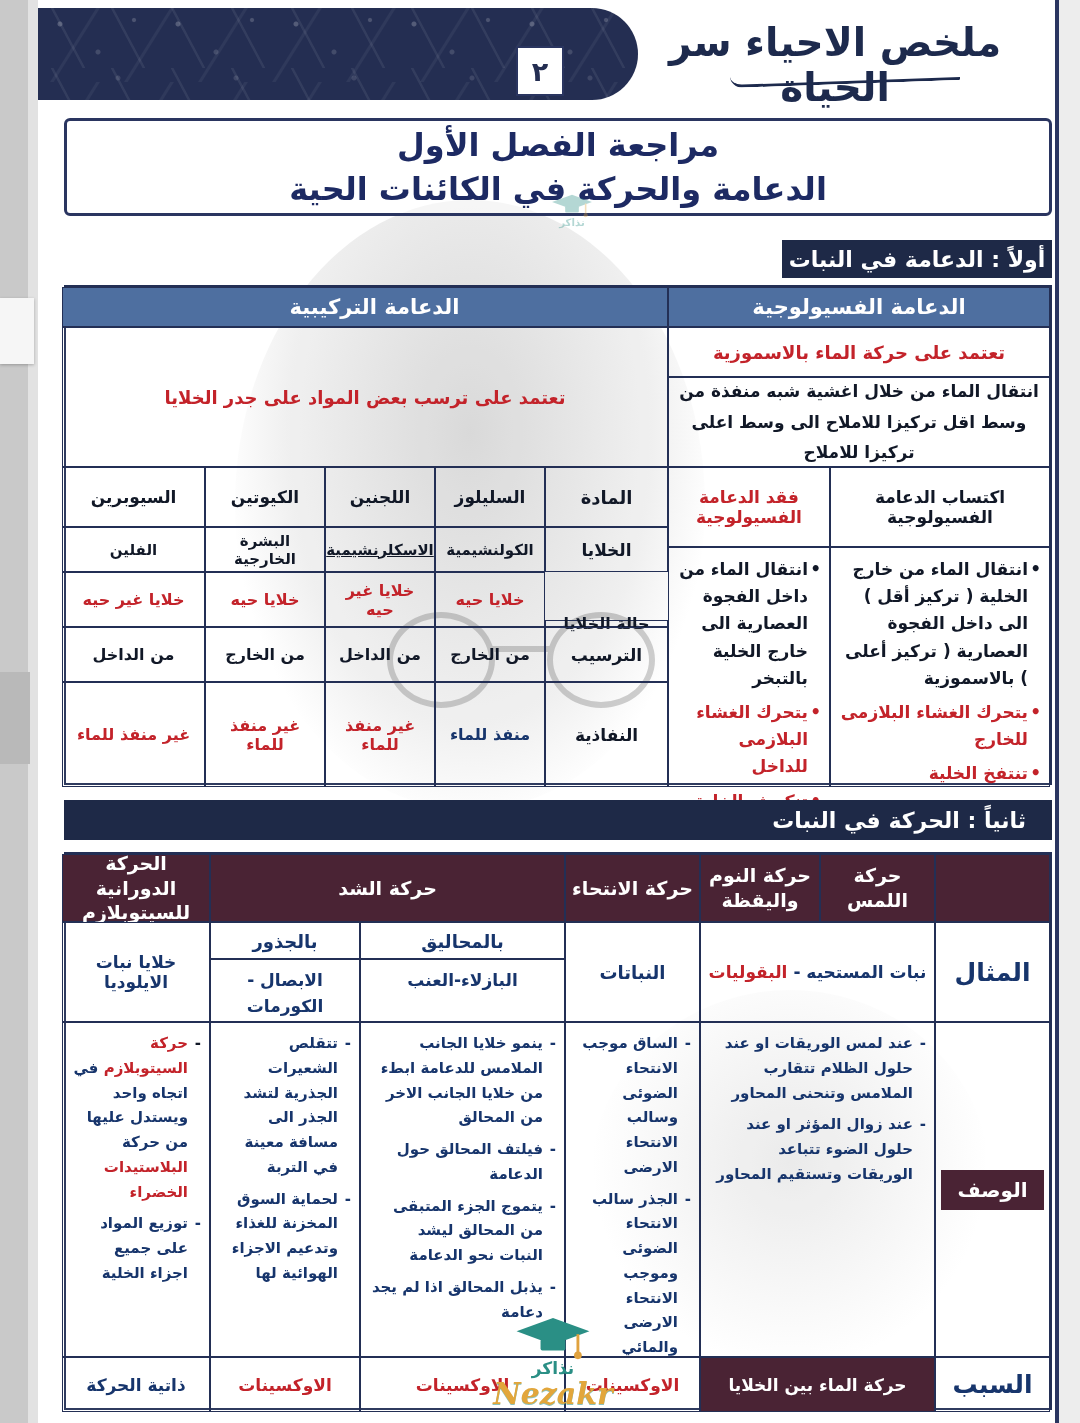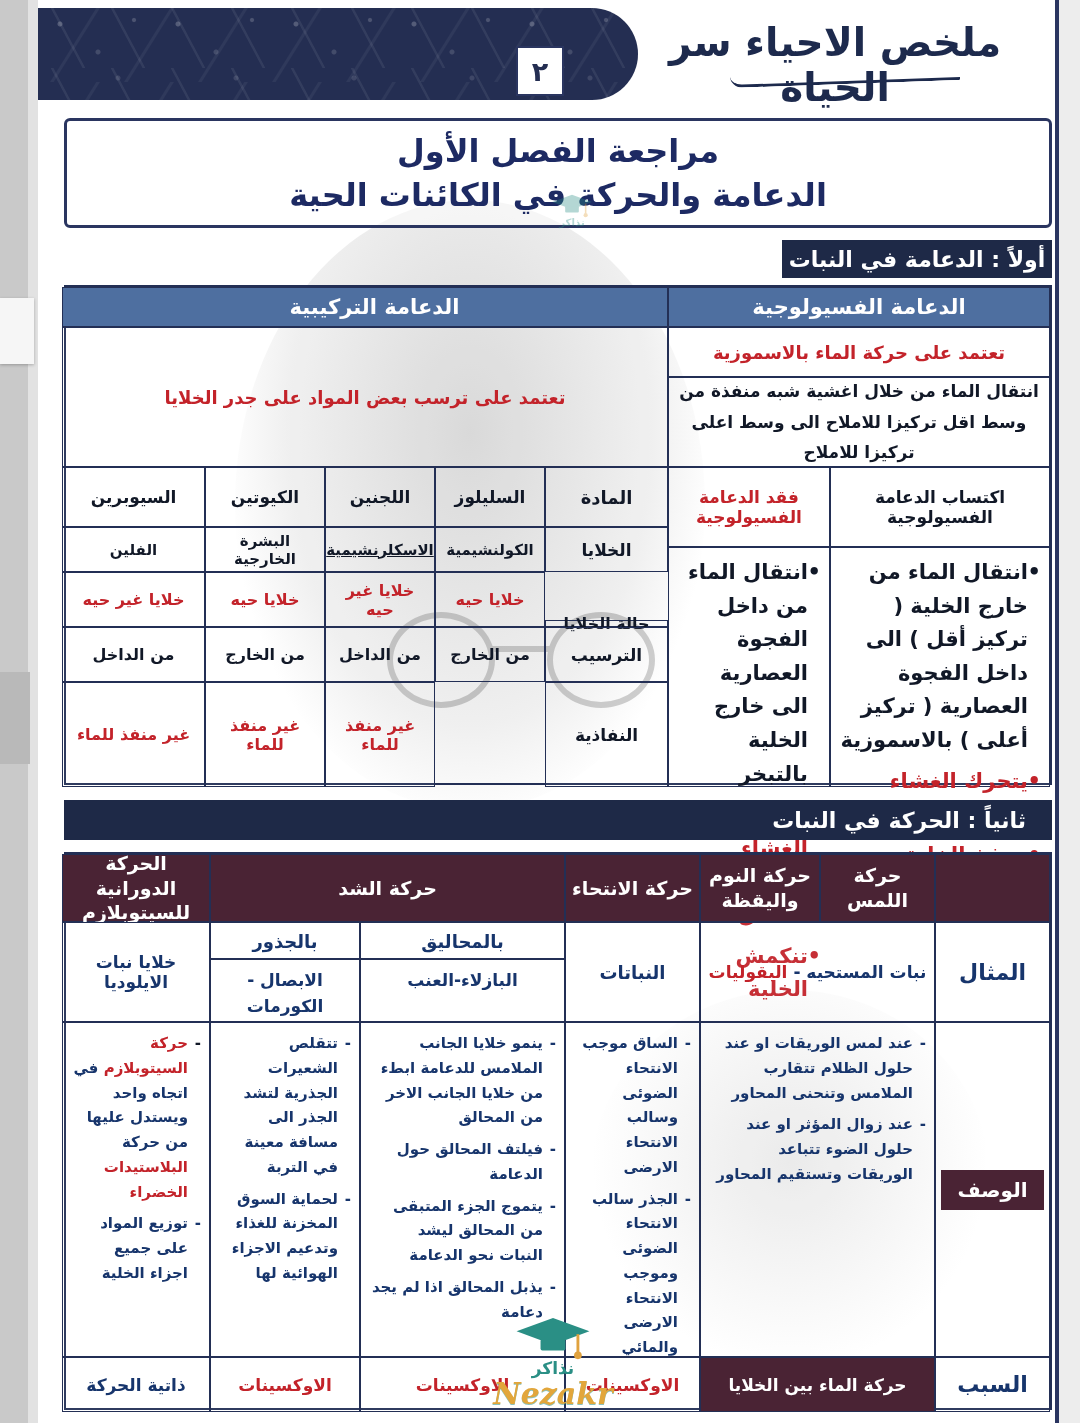--- a/index.html
+++ b/index.html
@@ -43,21 +43,21 @@
     background-size:118px 84px, 118px 84px, 118px 84px, 118px 84px, 60px 60px, 74px 74px; }
   .page-num { left:516px; top:46px; width:48px; height:50px; background:#fff;
     border:2px solid #2a3560; display:flex; align-items:center; justify-content:center;
     font-size:27px; font-weight:bold; color:#242e52; z-index:5; }
   .main-title { right:40px; top:20px; width:410px; text-align:center;
     font-size:39px; font-weight:bold; color:#1d2a4d; letter-spacing:-1px; }
   .title-swash { right:120px; top:72px; width:230px; height:12px;
     border-bottom:3px solid #1d2a4d; border-radius:0 0 10px 100px; transform:rotate(-2deg); }
 
   
-  .title-box { right:28px; top:118px; width:988px; height:110px;
+  .title-box { right:28px; top:118px; width:988px; height:98px;
     border:3px solid #2a3560; border-radius:6px; background:rgba(255,255,255,.55);
     display:flex; flex-direction:column; align-items:center; justify-content:center;
     gap:6px; color:#1d2a63; font-size:32px; font-weight:bold; z-index:2; }
 
   .banner { background:#1e2947; color:#fff; font-weight:bold; font-size:22px;
     display:flex; align-items:center; z-index:2; }
   .banner1 { right:28px; top:240px; width:270px; height:38px; justify-content:center; }
   .banner2 { right:28px; top:800px; width:988px; height:40px; padding-right:26px; }
 
   
@@ -74,32 +74,32 @@
   .th-blue { background:#4e6fa0; color:#fff; font-size:21px; }
   .th-maroon { background:#4a2334; color:#fff; font-size:19px; line-height:1.3; }
   .red  { color:#c3232a; }
   .navy { color:#17356c; }
   .black{ color:#111827; } .fs18 { font-size:18px; } .fs17 { font-size:17px; }
   .fs16 { font-size:16px; } .fs15 { font-size:15px; }
   .lh { line-height:1.8; }
 
   .blist { flex-direction:column; align-items:stretch; justify-content:flex-start;
     padding:8px 8px; gap:7px; }
-  .bitem { position:relative; text-align:right; font-size:21px; line-height:1.6;
+  .bitem { position:relative; text-align:right; font-size:17px; line-height:1.6;
     font-weight:bold; padding-right:13px; }
   .bitem::before { content:"•"; position:absolute; right:0; top:0; }
   .ditem::before { content:"-"; }
   .desc .bitem { font-size:15px; line-height:1.65; }
 
   .sub-col { flex-direction:column; padding:0; align-items:stretch; justify-content:flex-start; }
   .sub-title { padding:8px 4px 6px; font-size:18px; font-weight:bold; color:#17356c; }
   .sub-divider { border-top:2px solid #232f55; }
   .sub-ex { padding:8px 4px; font-size:17px; font-weight:bold; color:#17356c; line-height:1.5; }
 
-  .row-label { color:#17356c; font-size:22px; }
+  .row-label { color:#17356c; font-size:25px; }
   .chip { background:#4a2334; color:#fff; width:100%; padding:8px 4px; font-size:20px;
     font-weight:bold; text-align:center; }
   .cause-maroon { background:#4a2334; color:#fff; font-size:17px; }
 
   
   .watermark { display:flex; flex-direction:column; align-items:center; z-index:40; }
   .wm-bottom { left:468px; top:1316px; width:170px; }
   .wm-top { left:512px; top:182px; width:120px; opacity:.35; transform:scale(.6); }
   .wm-ar { color:#2a8f85; font-size:17px; font-weight:bold; margin-top:-4px; }
   .wm-en { color:#e2a63b; font-size:30px; font-weight:bold; font-style:italic;
@@ -178,20 +178,21 @@
   <div class="cell red fs16" style="grid-column:6; grid-row:7;">خلايا حيه</div>
   <div class="cell red fs16" style="grid-column:7; grid-row:7;">خلايا غير حيه</div>
 
   <div class="cell black fs17" style="grid-column:3; grid-row:8;">الترسيب</div>
   <div class="cell black fs16" style="grid-column:4; grid-row:8;">من الخارج</div>
   <div class="cell black fs16" style="grid-column:5; grid-row:8;">من الداخل</div>
   <div class="cell black fs16" style="grid-column:6; grid-row:8;">من الخارج</div>
   <div class="cell black fs16" style="grid-column:7; grid-row:8;">من الداخل</div>
 
   <div class="cell black fs17" style="grid-column:3; grid-row:9;">النفاذية</div>
+  <div class="cell navy fs16" style="grid-column:4; grid-row:9;">منفذ للماء</div>
   <div class="cell red fs16" style="grid-column:5; grid-row:9;">غير منفذ للماء</div>
   <div class="cell red fs16" style="grid-column:6; grid-row:9;">غير منفذ للماء</div>
   <div class="cell red fs16" style="grid-column:7; grid-row:9;">غير منفذ للماء</div>
 </div>
 
 <div class="abs banner banner2">ثانياً : الحركة في النبات</div>
 
 <div class="abs grid-table table2">
 
   <div class="cell th-maroon" style="grid-column:1; grid-row:1;"></div>

